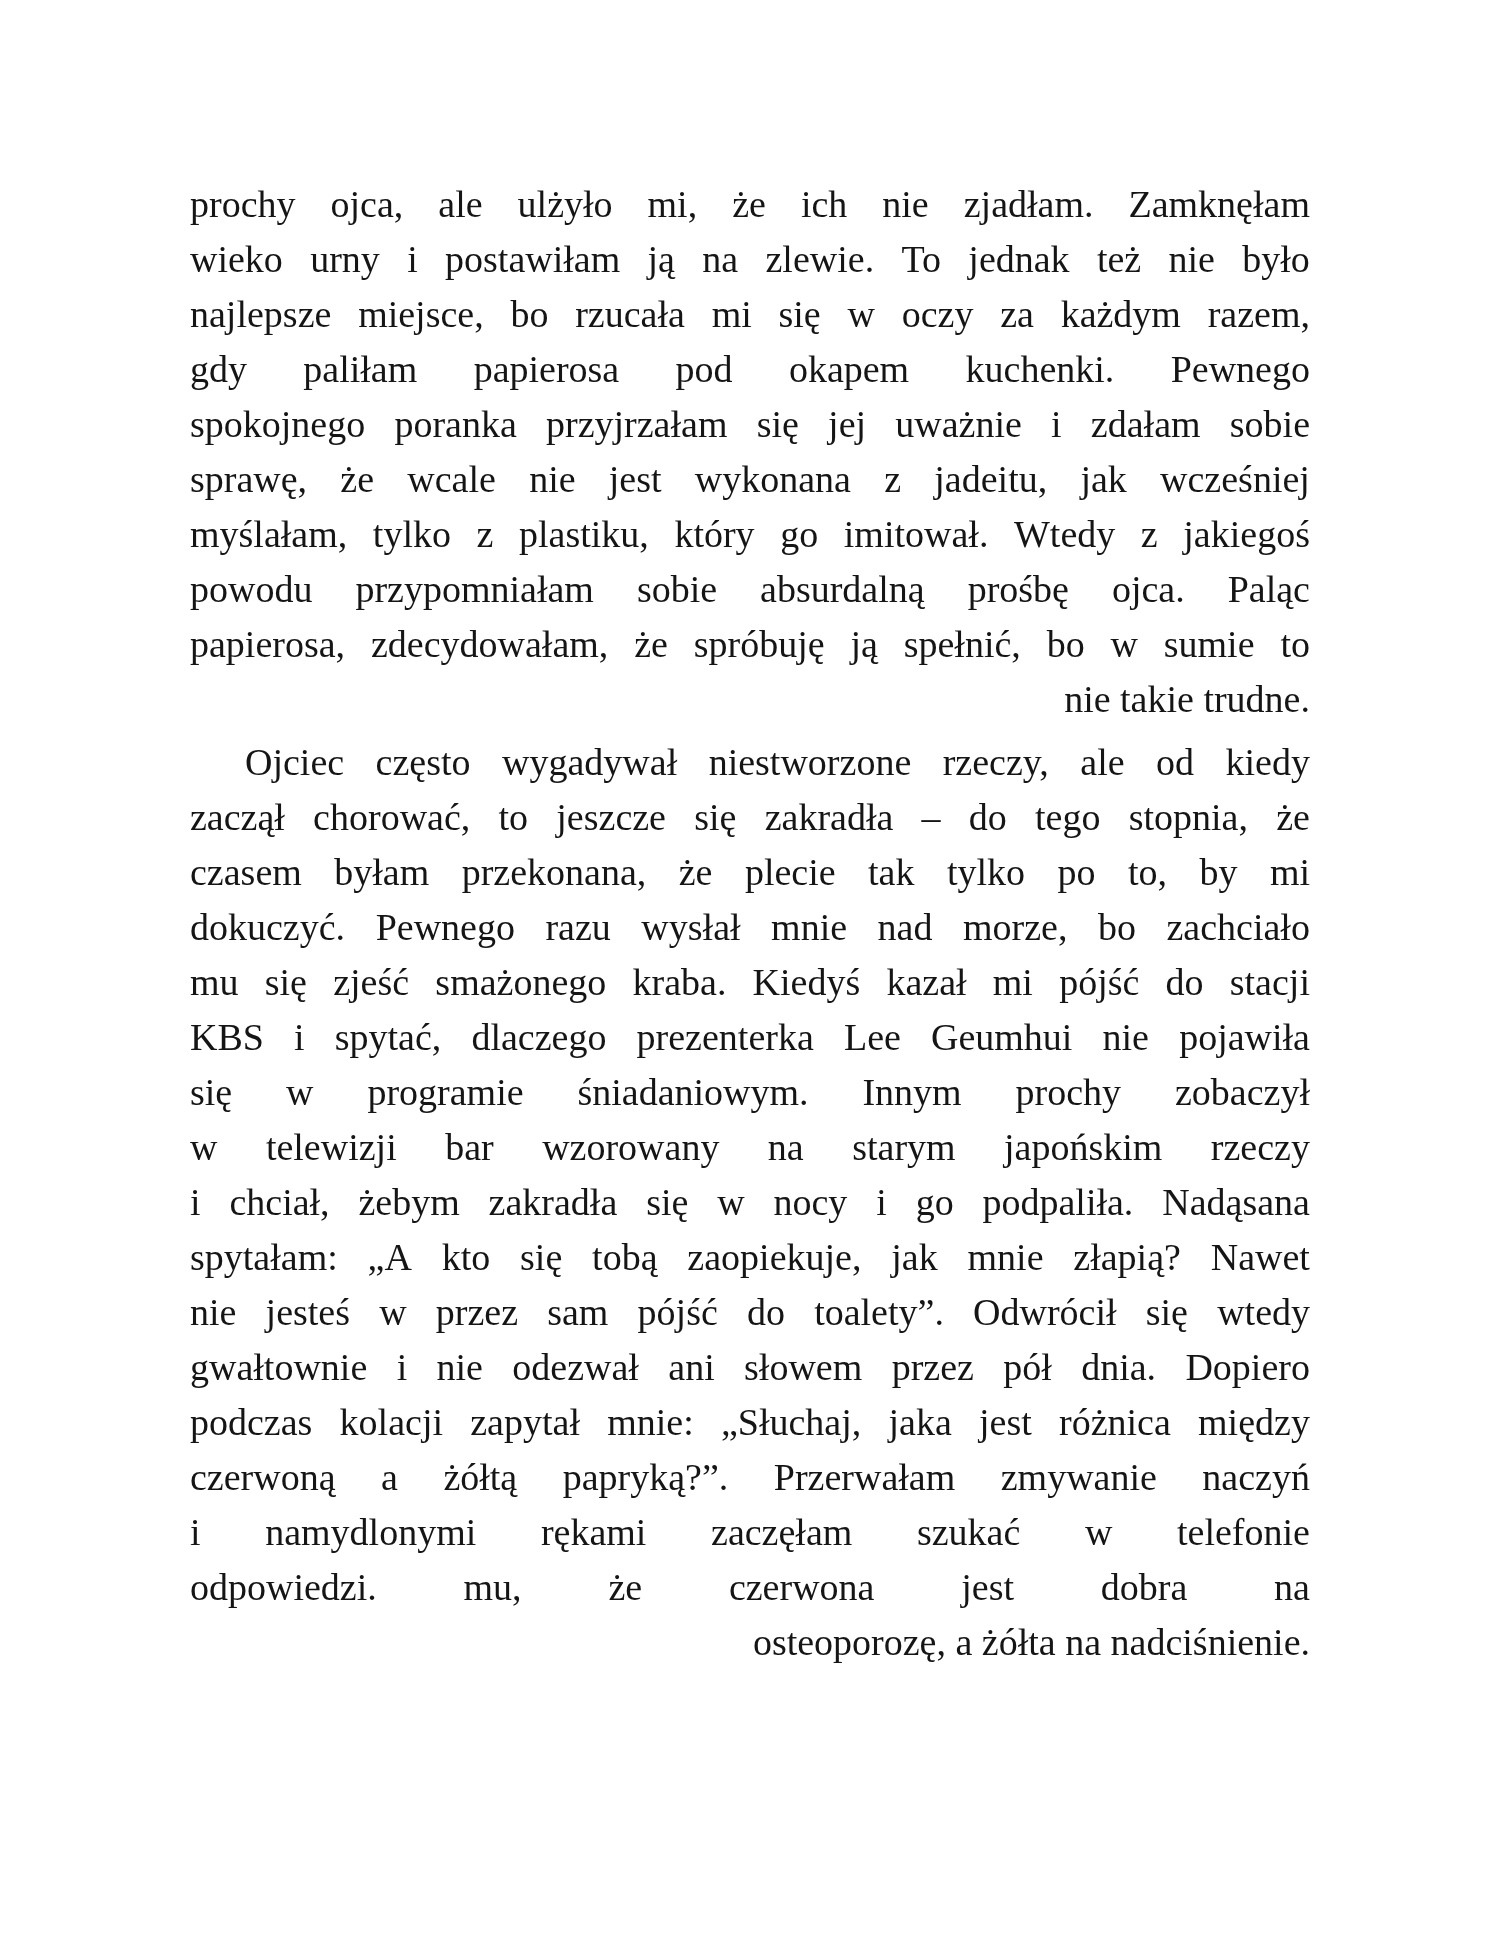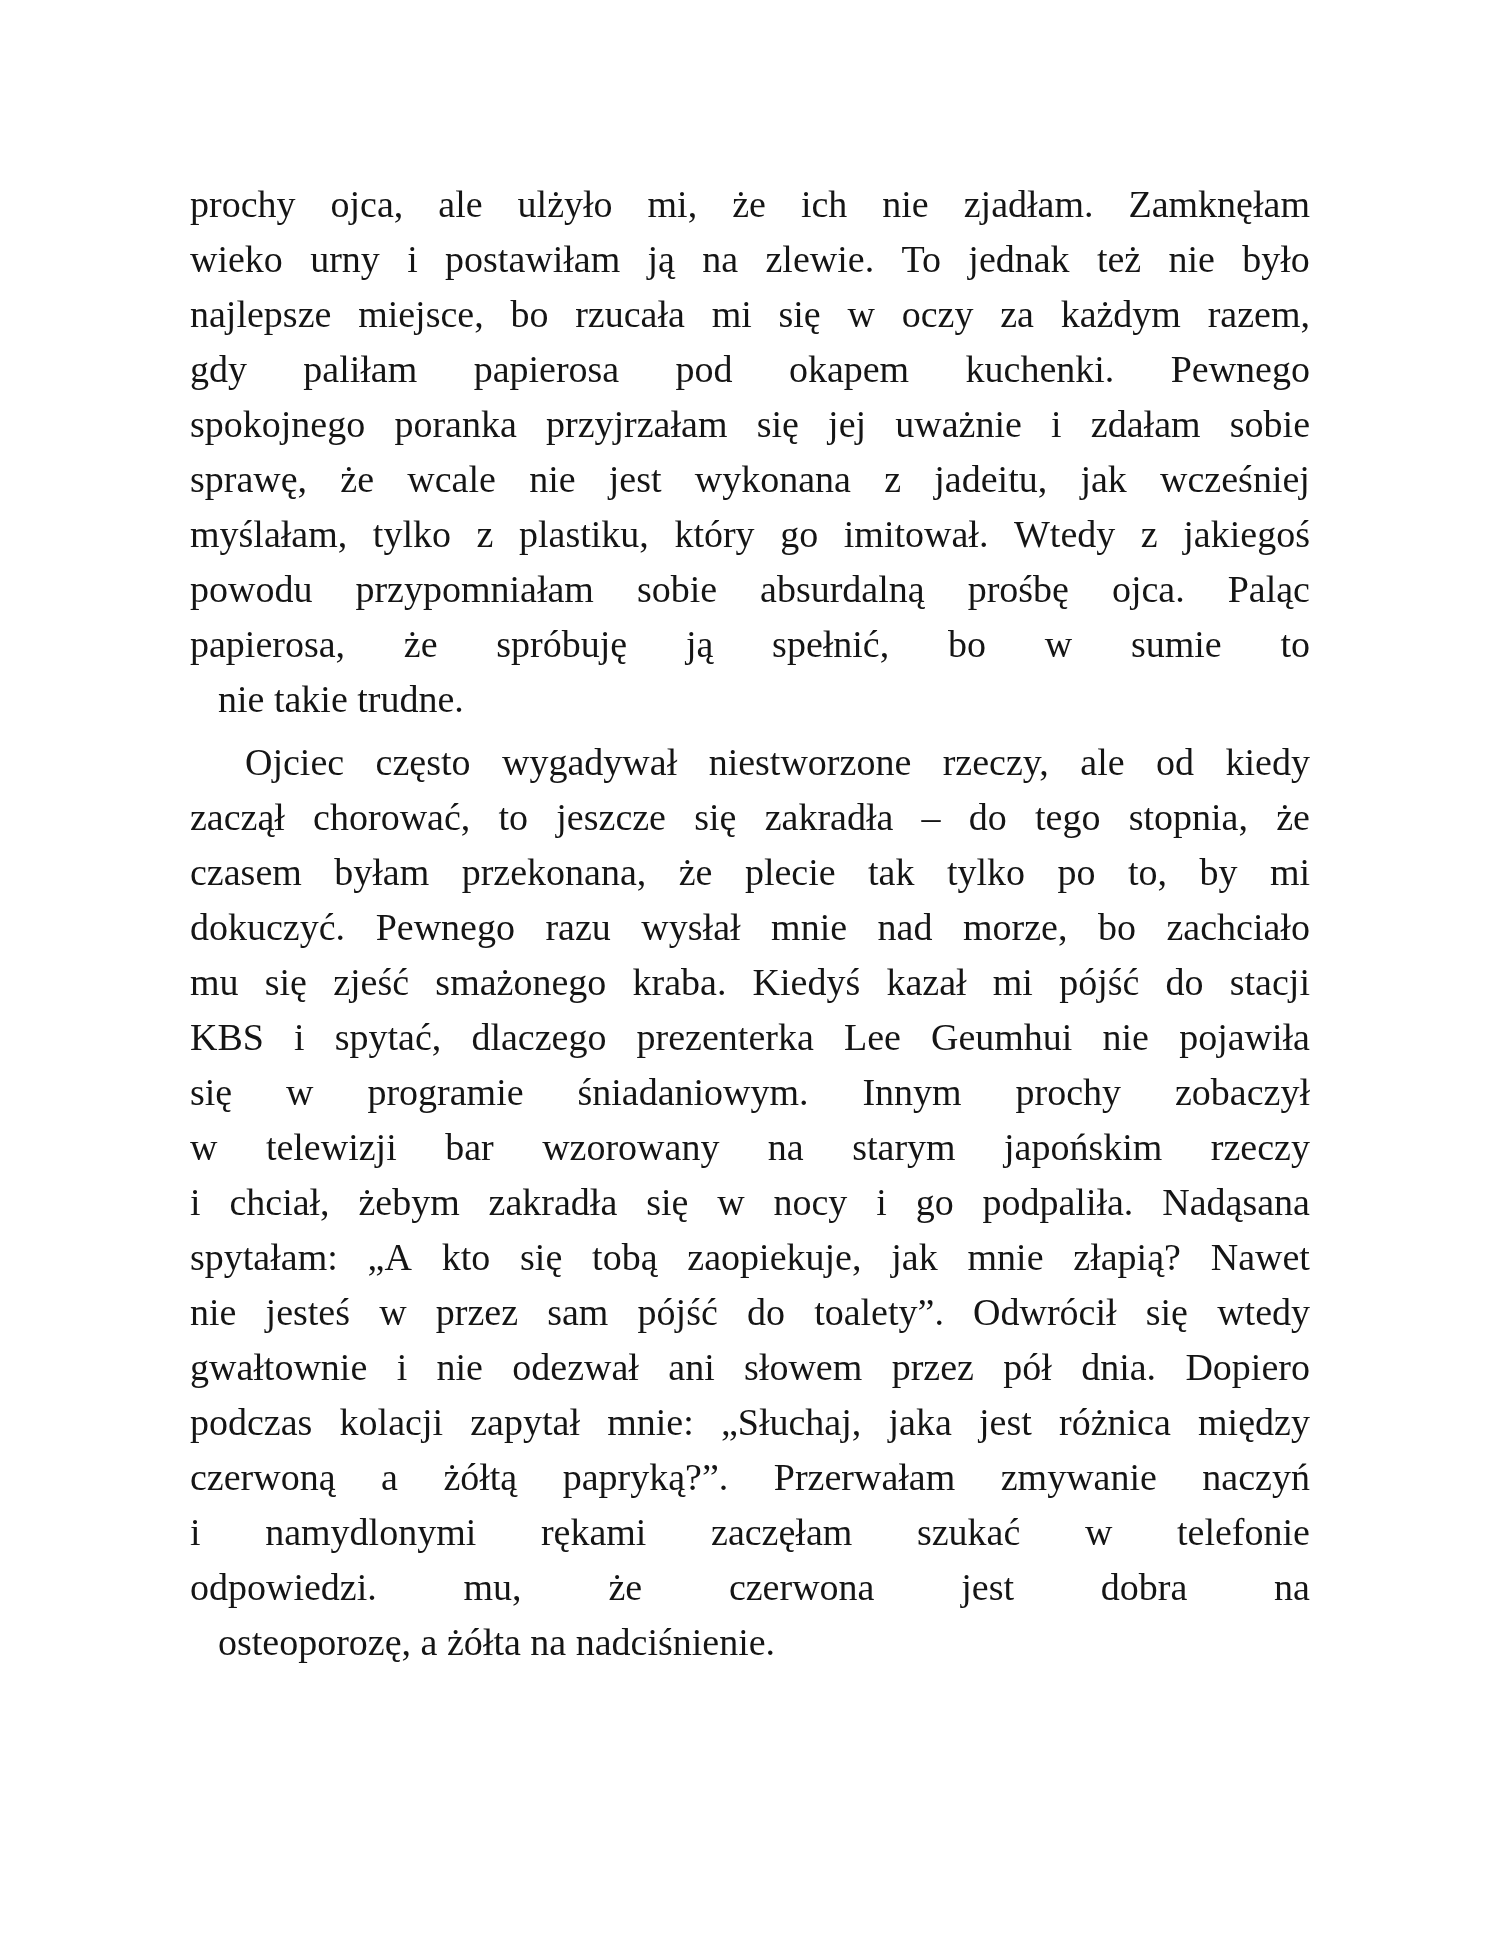--- a/index.html
+++ b/index.html
@@ -34,21 +34,21 @@
   
   .line.j {
     display: flex;
     justify-content: space-between;
     flex-wrap: nowrap;
     align-items: baseline;
   }
   .line.j span { white-space: pre; }
   
   .line.last {
-    text-align: left;
+    text-align: right;
     white-space: normal;
     margin-left: 28px;
   }
   
   .line.indent { padding-left: 55px; margin-top: 8px; }
 </style>
 </head>
 <body>
 
 <div class="page" style="background: rgb(255, 255, 255);">
@@ -142,20 +142,21 @@
           <span>powodu</span>
           <span>przypomniałam</span>
           <span>sobie</span>
           <span>absurdalną</span>
           <span>prośbę</span>
           <span>ojca.</span>
           <span>Paląc</span>
         </div>
       <div class="line j">
           <span>papierosa,</span>
+          <span>zdecydowałam,</span>
           <span>że</span>
           <span>spróbuję</span>
           <span>ją</span>
           <span>spełnić,</span>
           <span>bo</span>
           <span>w</span>
           <span>sumie</span>
           <span>to</span>
         </div>
       <div class="line last">nie takie trudne.</div>

